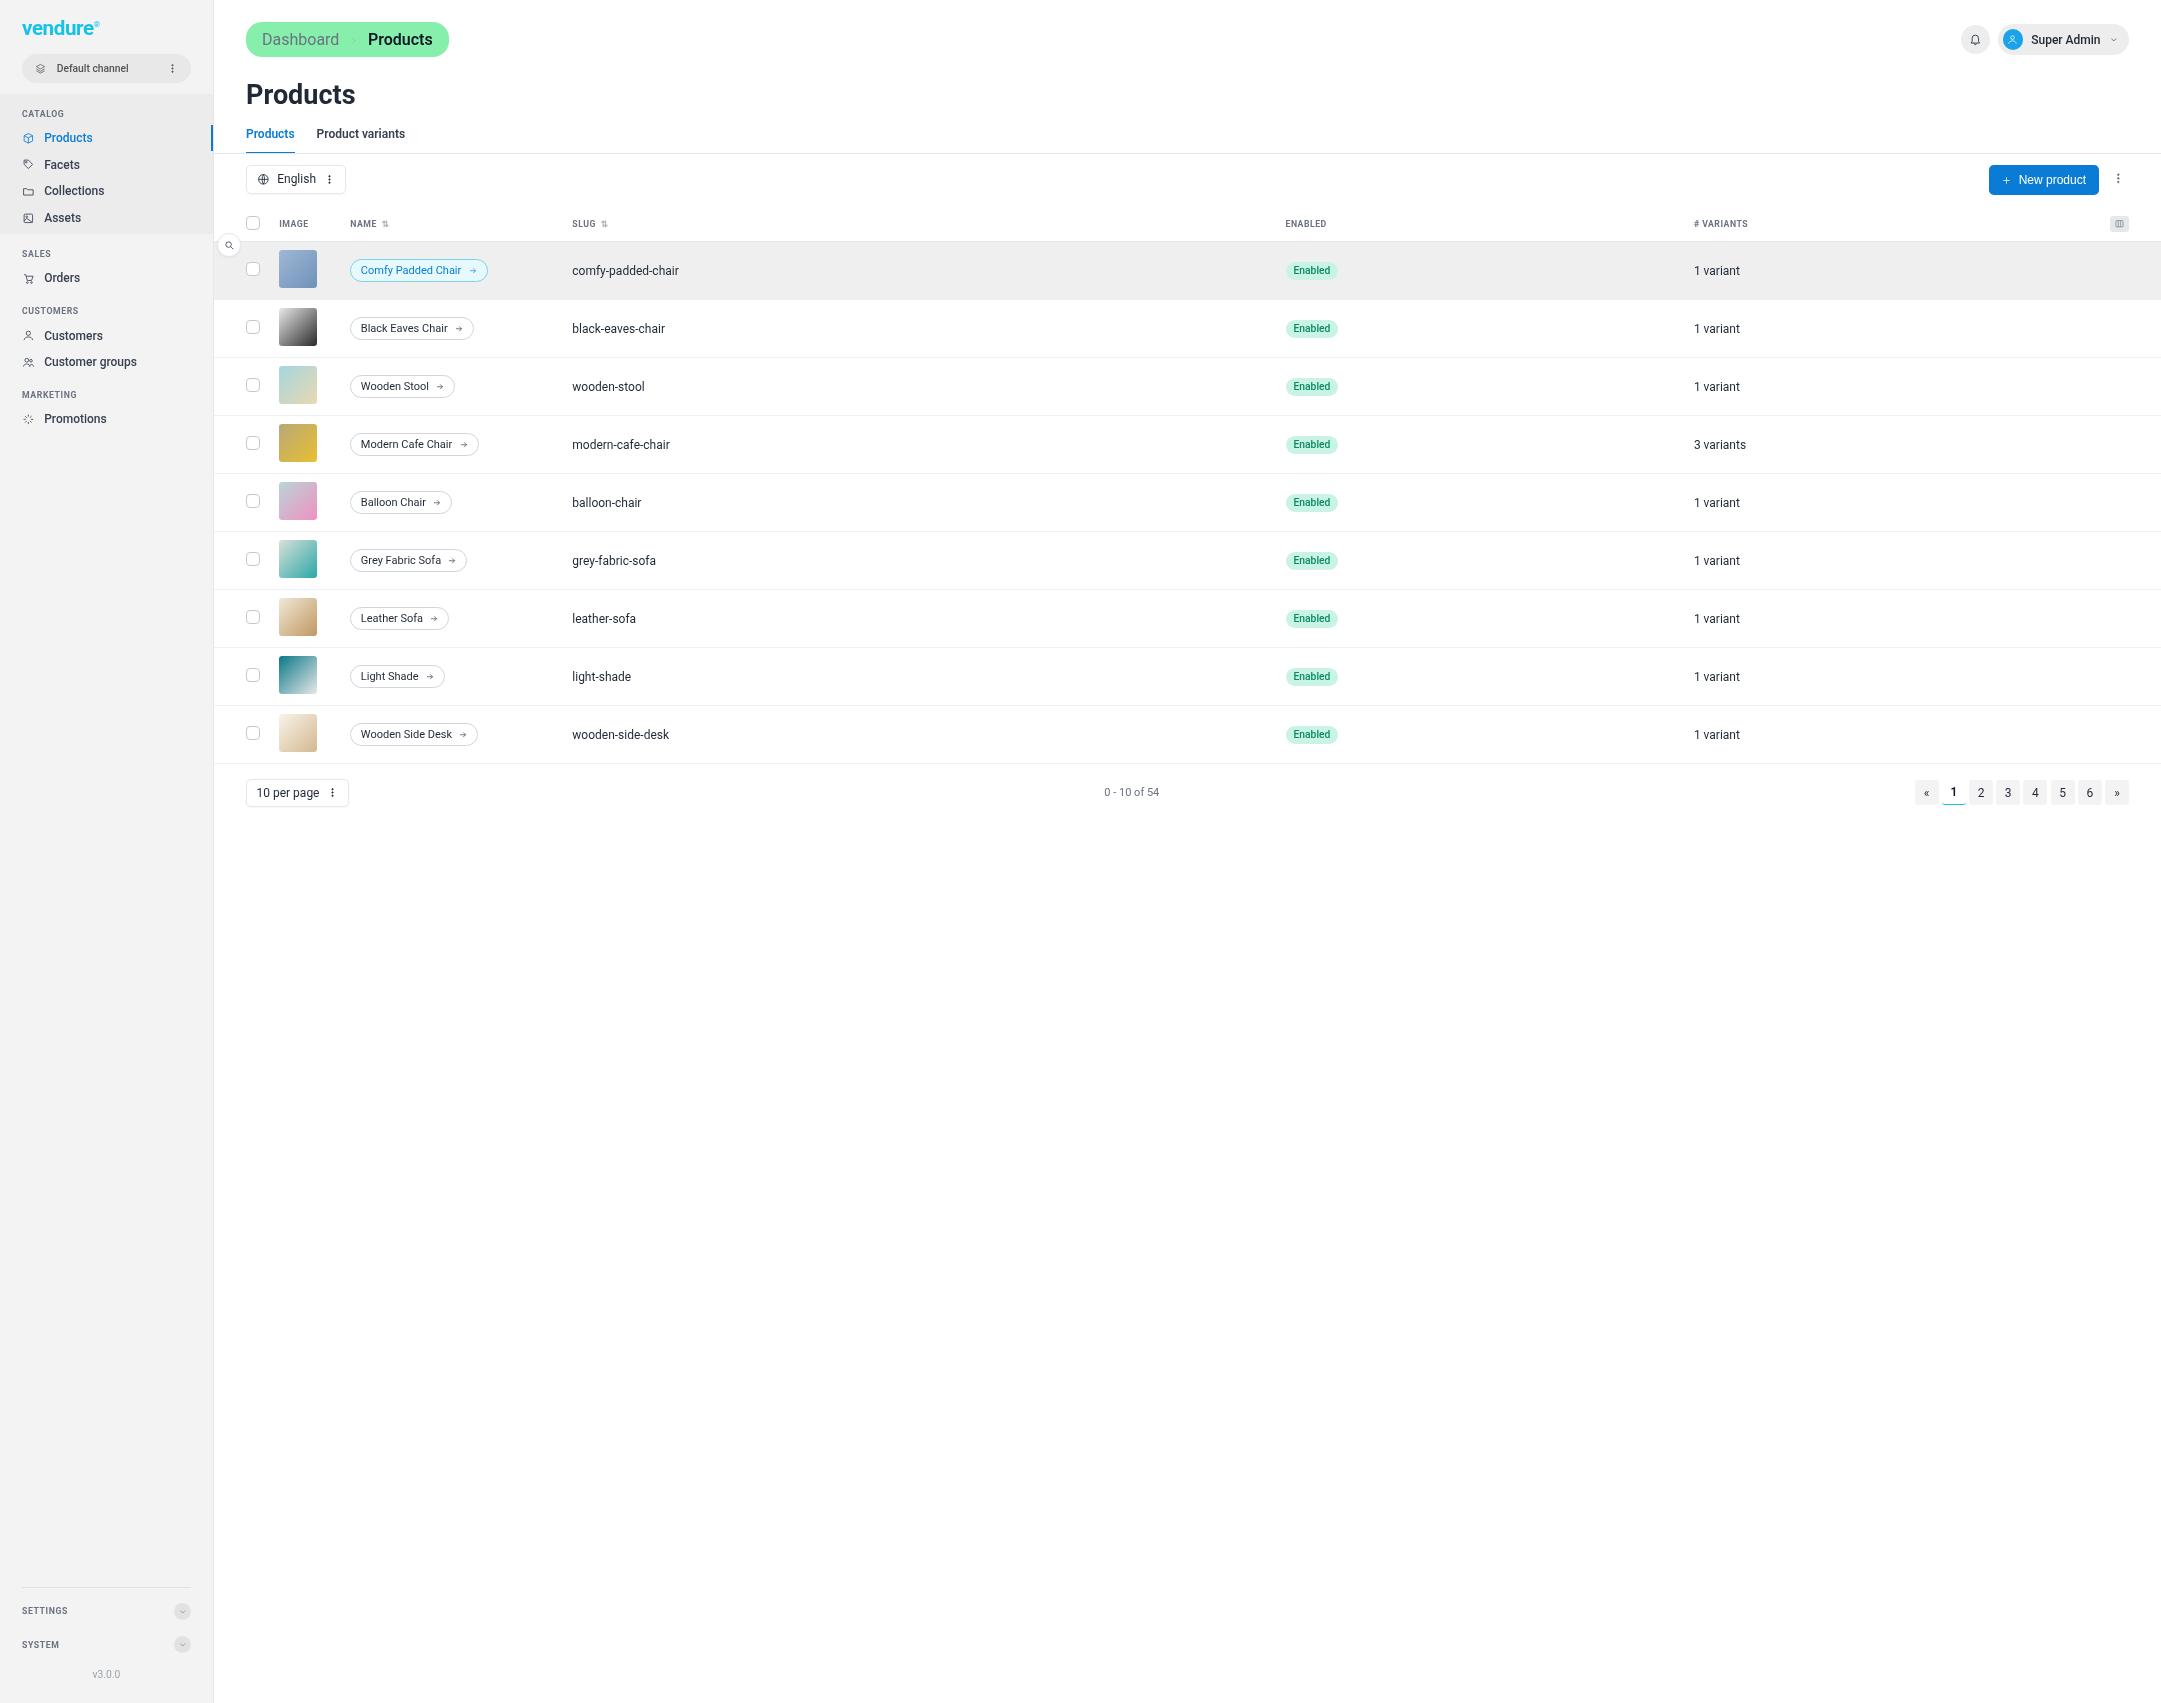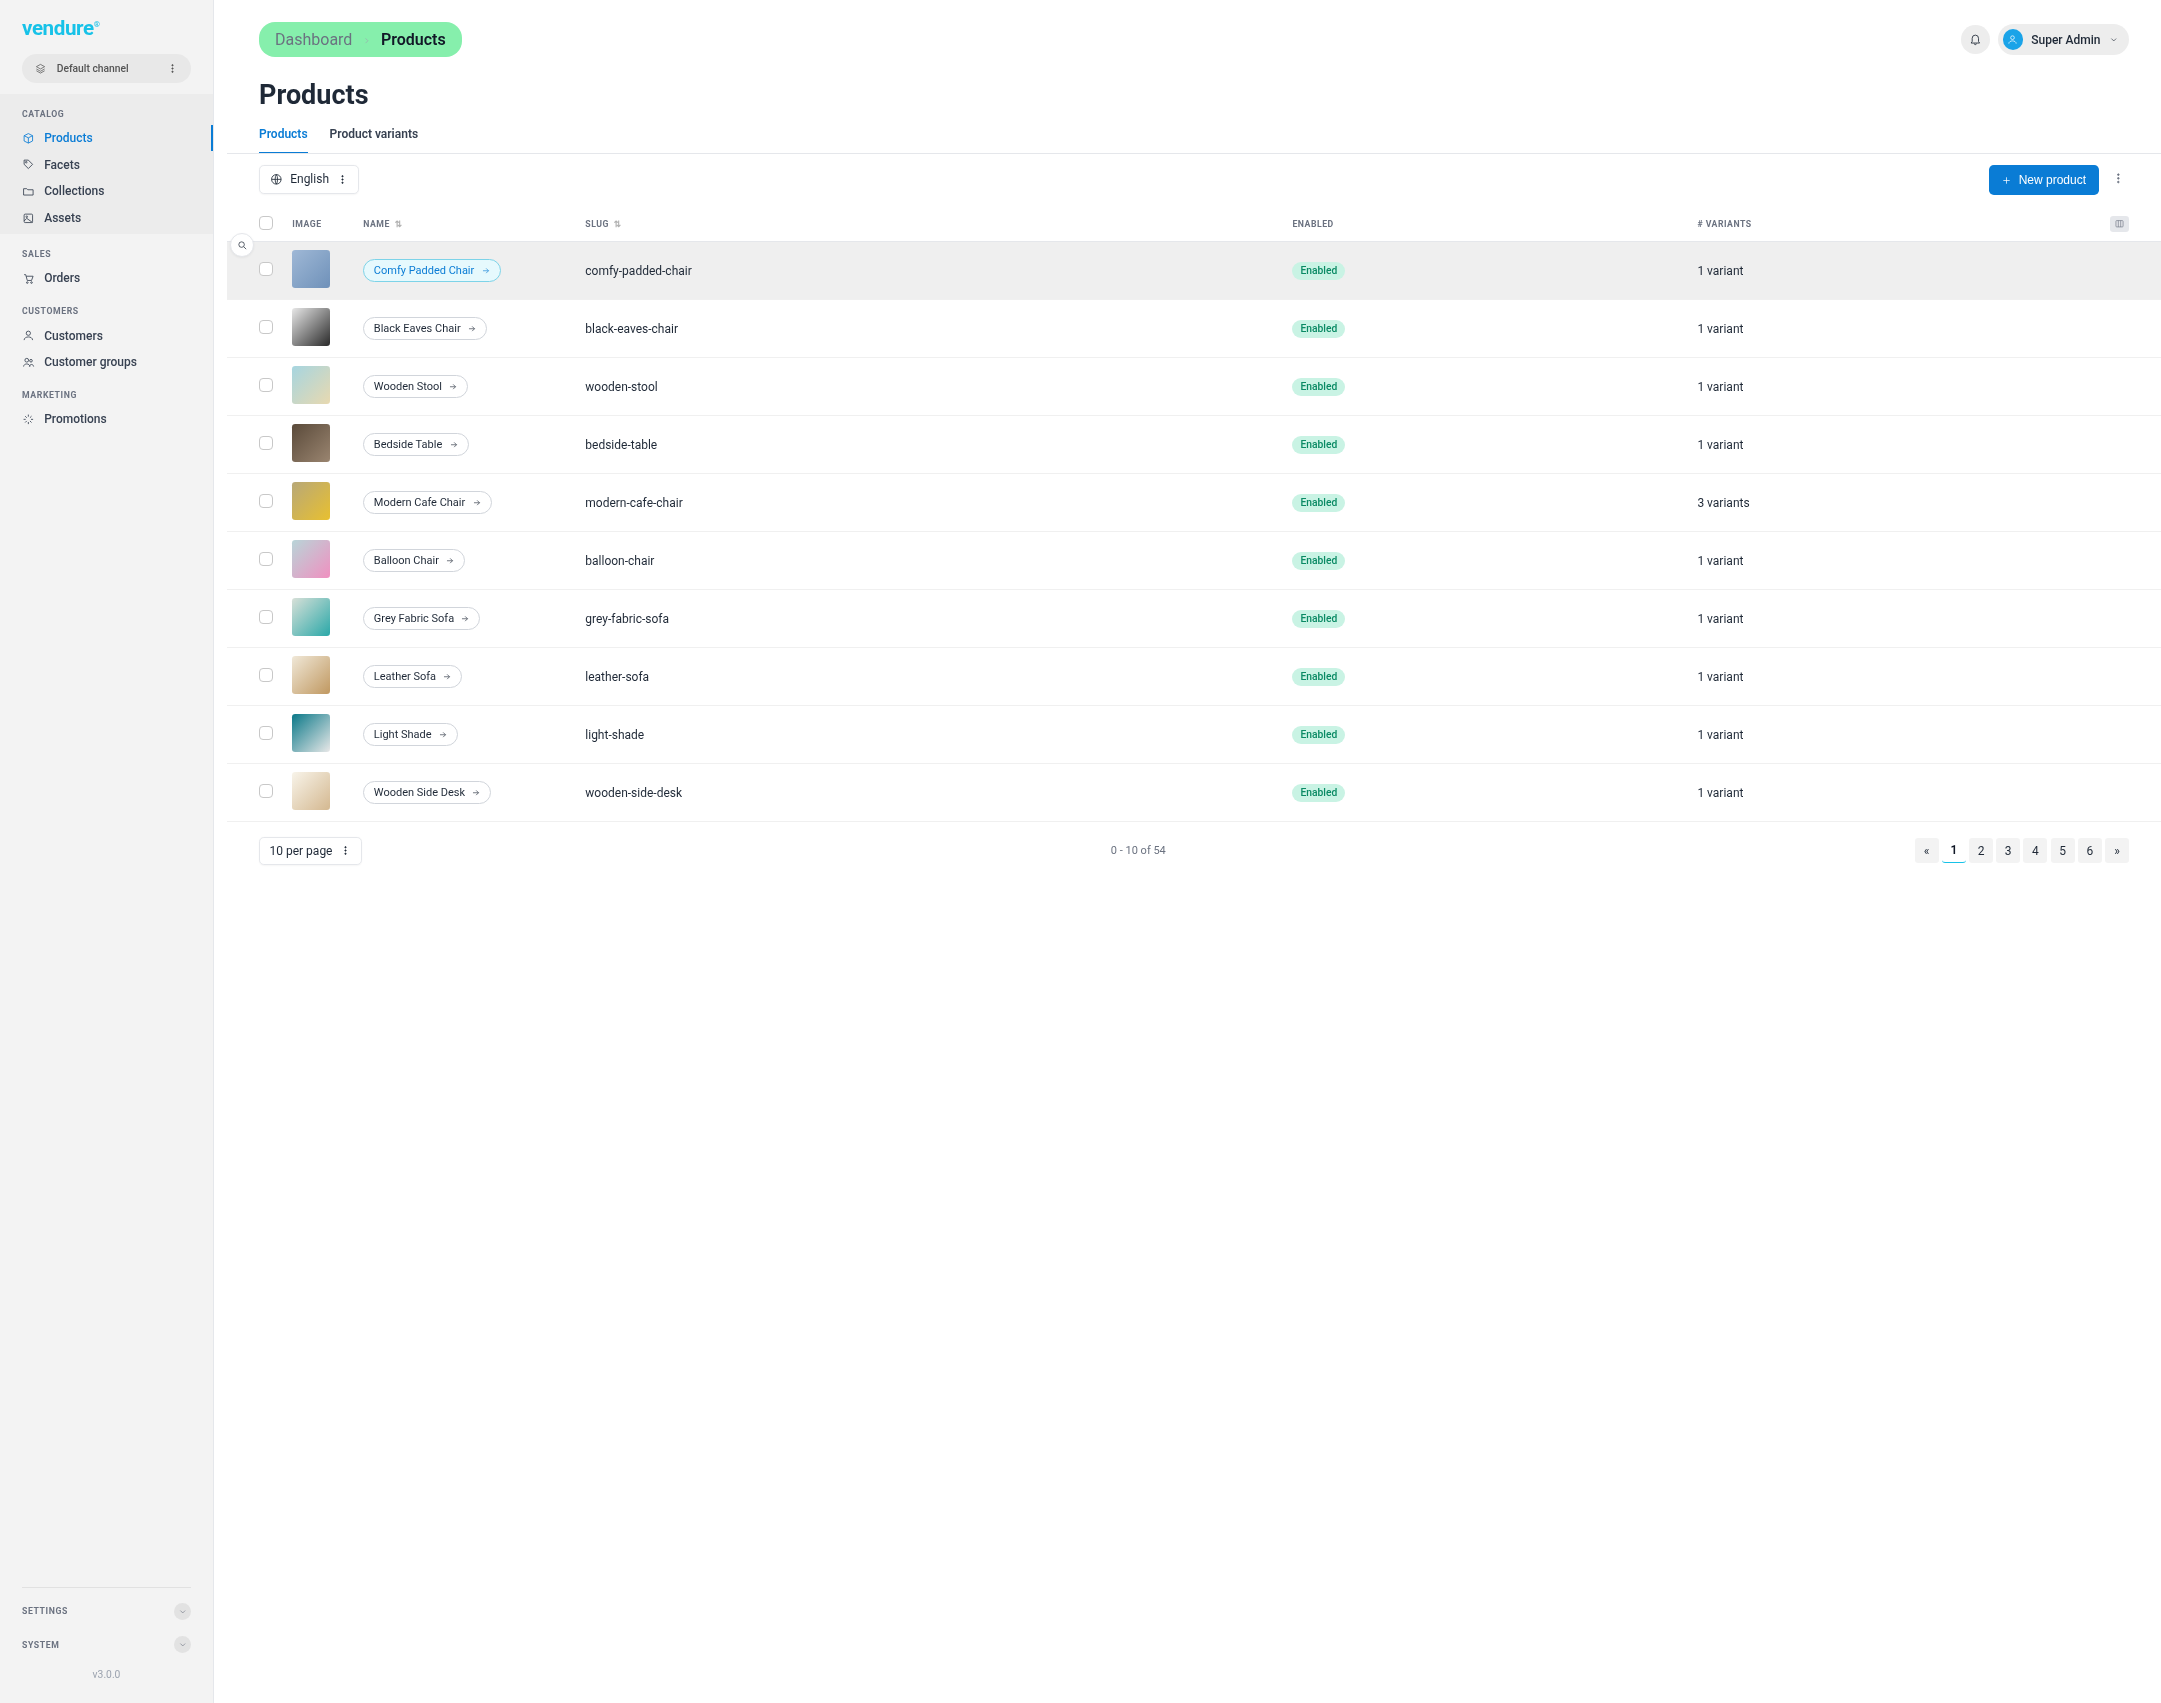--- a/index.html
+++ b/index.html
@@ -2,21 +2,21 @@
 <html style="font-size:12.7px"><head>
 <meta charset="utf-8">
 <style>
 * { box-sizing: border-box; margin: 0; padding: 0; }
 body {
   font-family: -apple-system, BlinkMacSystemFont, "Segoe UI", Roboto, Helvetica, Arial, sans-serif;
   background: #fff;
   color: #1f2937;
   font-size: 11px;
 }
-.app { display: flex; min-height: 100vh; gap: 13px; }
+.app { display: flex; min-height: 100vh; }
 
 
 .sidebar {
   width: 214px;
   background: #f3f3f3;
   border-right: 0.8px solid #e5e7eb;
   display: flex;
   flex-direction: column;
   padding: 16px 0;
 }
@@ -480,34 +480,20 @@
                     <path d="M5 12h14 M13 6l6 6-6 6"></path>
                   </svg>
                 </span></td>
               <td><span>wooden-stool</span></td>
               <td><span class="badge-enabled">Enabled</span></td>
               <td><span>1 variant</span></td>
               <td></td>
             </tr>
             <tr>
               <td><span class="checkbox"></span></td>
-              <td><span class="thumb c4"></span></td>
-              <td><span class="name-chip">
-                  <span>Bedside Table</span>
-                  <svg width="9.5" height="9.5" viewBox="0 0 24 24">
-                    <path d="M5 12h14 M13 6l6 6-6 6"></path>
-                  </svg>
-                </span></td>
-              <td><span>bedside-table</span></td>
-              <td><span class="badge-enabled">Enabled</span></td>
-              <td><span>1 variant</span></td>
-              <td></td>
-            </tr>
-            <tr>
-              <td><span class="checkbox"></span></td>
               <td><span class="thumb c5"></span></td>
               <td><span class="name-chip">
                   <span>Modern Cafe Chair</span>
                   <svg width="9.5" height="9.5" viewBox="0 0 24 24">
                     <path d="M5 12h14 M13 6l6 6-6 6"></path>
                   </svg>
                 </span></td>
               <td><span>modern-cafe-chair</span></td>
               <td><span class="badge-enabled">Enabled</span></td>
               <td><span>3 variants</span></td>

